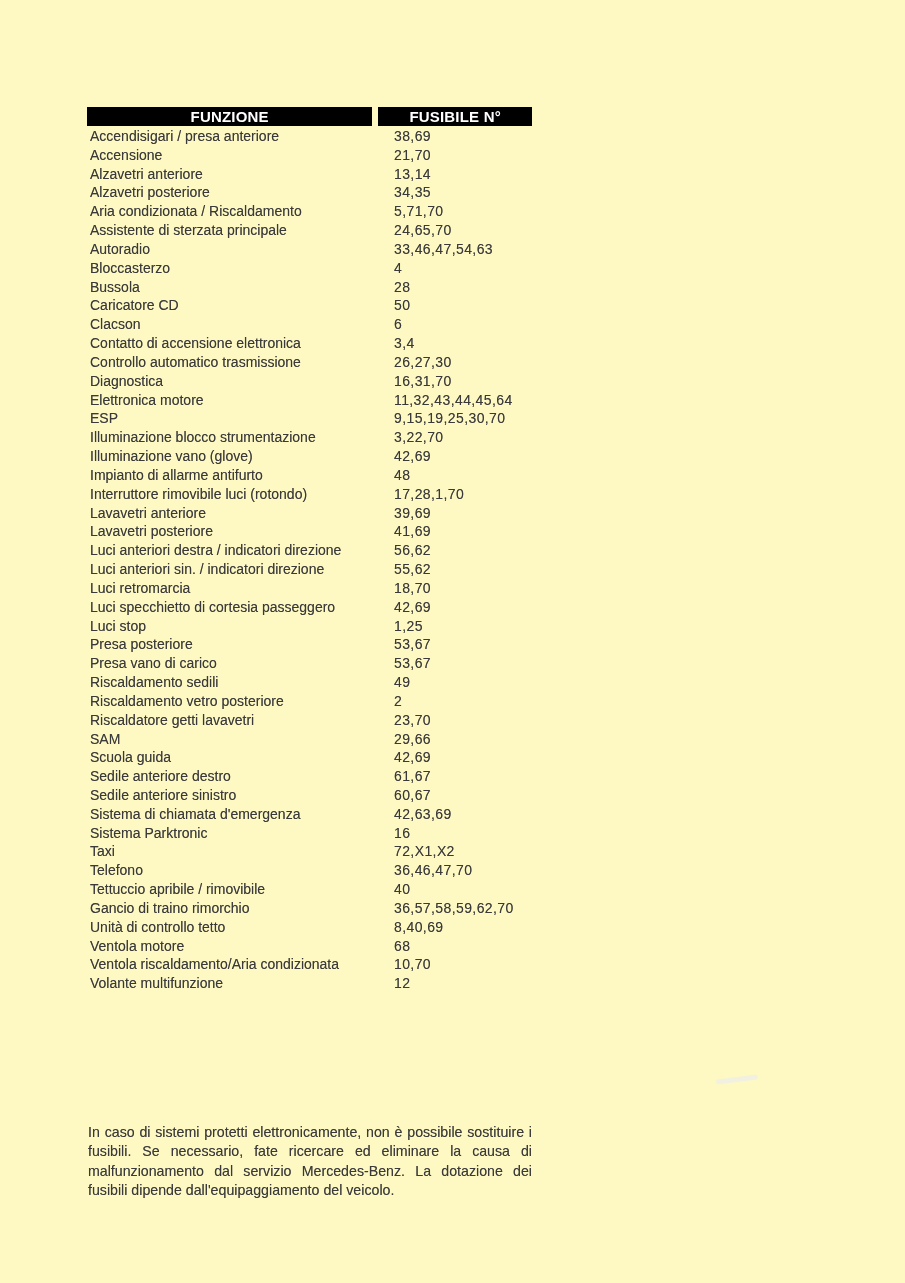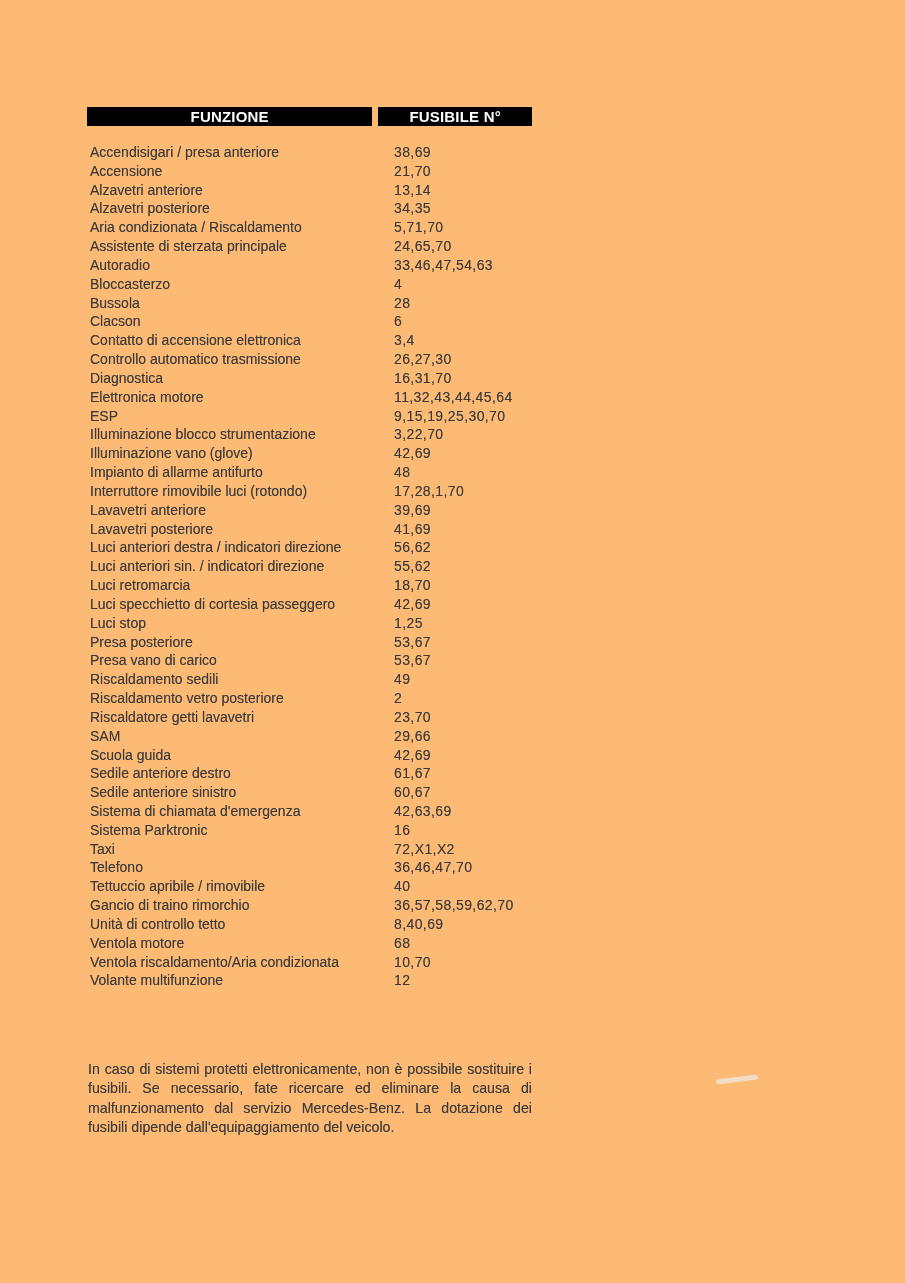--- a/index.html
+++ b/index.html
@@ -4,21 +4,21 @@
 <style>
   html, body {
     margin: 0;
     padding: 0;
     background: #ffffff;
   }
   .page {
     position: relative;
     width: 905px;
     height: 1283px;
-    background: #fdba74;
+    background: #fef9c3;
     font-family: "Liberation Sans", "DejaVu Sans", sans-serif;
     overflow: hidden;
   }
   .fuse-table {
     position: absolute;
     left: 87px;
     top: 107px;
     width: 445px;
   }
   .thead {
@@ -35,21 +35,21 @@
     letter-spacing: 0.2px;
   }
   .th-func {
     width: 297px;
     margin-right: 6px;
   }
   .th-fuse {
     width: 160px;
   }
   .tbody {
-    padding-top: 17px;
+    padding-top: 1px;
   }
   .row {
     display: flex;
     height: 18.84px;
     line-height: 18.84px;
     font-size: 14px;
     color: #3a3a3a;
     text-shadow: 0 0 0.5px rgba(70,70,70,0.55);
     white-space: nowrap;
   }
@@ -58,21 +58,21 @@
     padding-left: 3px;
     overflow: hidden;
   }
   .cell-fuse {
     flex: 1;
     letter-spacing: 0.4px;
   }
   .note {
     position: absolute;
     left: 88px;
-    top: 1060px;
+    top: 1123px;
     width: 444px;
     margin: 0;
     font-size: 14.2px;
     line-height: 19.3px;
     color: #3a3a3a;
     text-align: justify;
     text-shadow: 0 0 0.5px rgba(70,70,70,0.55);
   }
   .scan-artifact {
     position: absolute;
@@ -139,20 +139,24 @@
         <div class="row">
           <span class="cell-func">Bloccasterzo</span>
           <span class="cell-fuse">4</span>
         </div>
 
         <div class="row">
           <span class="cell-func">Bussola</span>
           <span class="cell-fuse">28</span>
         </div>
 
+        <div class="row">
+          <span class="cell-func">Caricatore CD</span>
+          <span class="cell-fuse">50</span>
+        </div>
 
         <div class="row">
           <span class="cell-func">Clacson</span>
           <span class="cell-fuse">6</span>
         </div>
 
         <div class="row">
           <span class="cell-func">Contatto di accensione elettronica</span>
           <span class="cell-fuse">3,4</span>
         </div>

